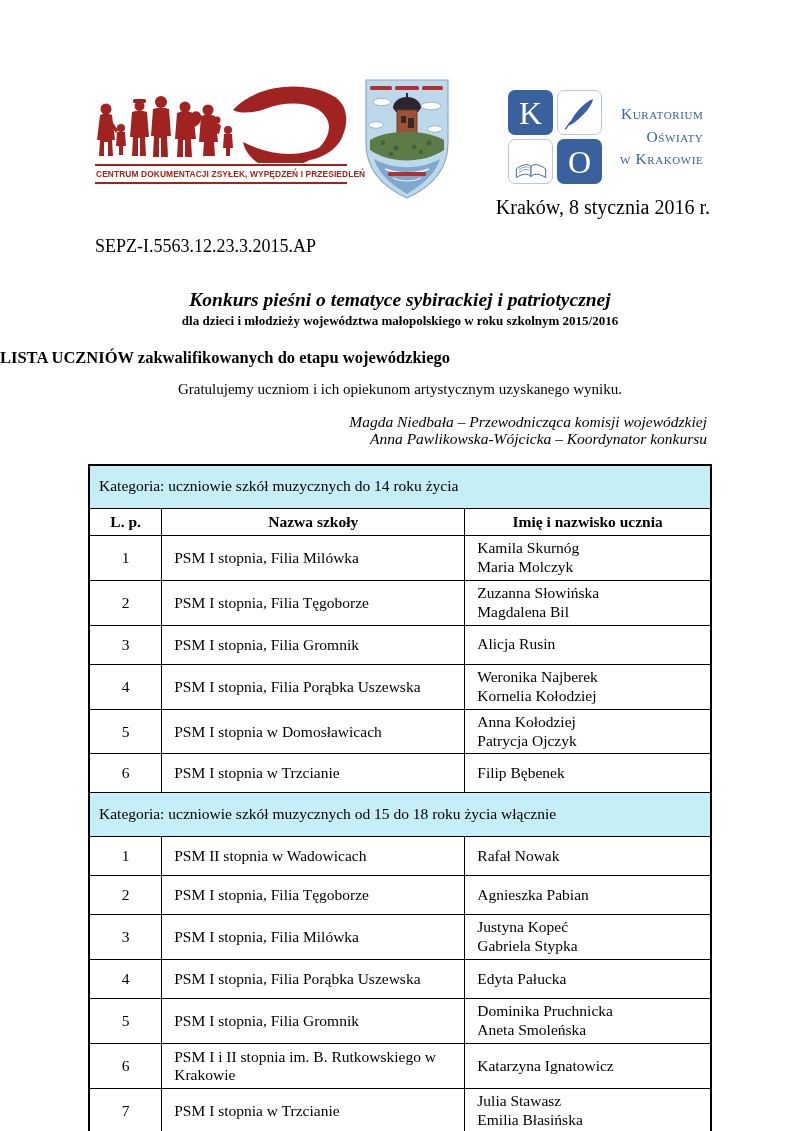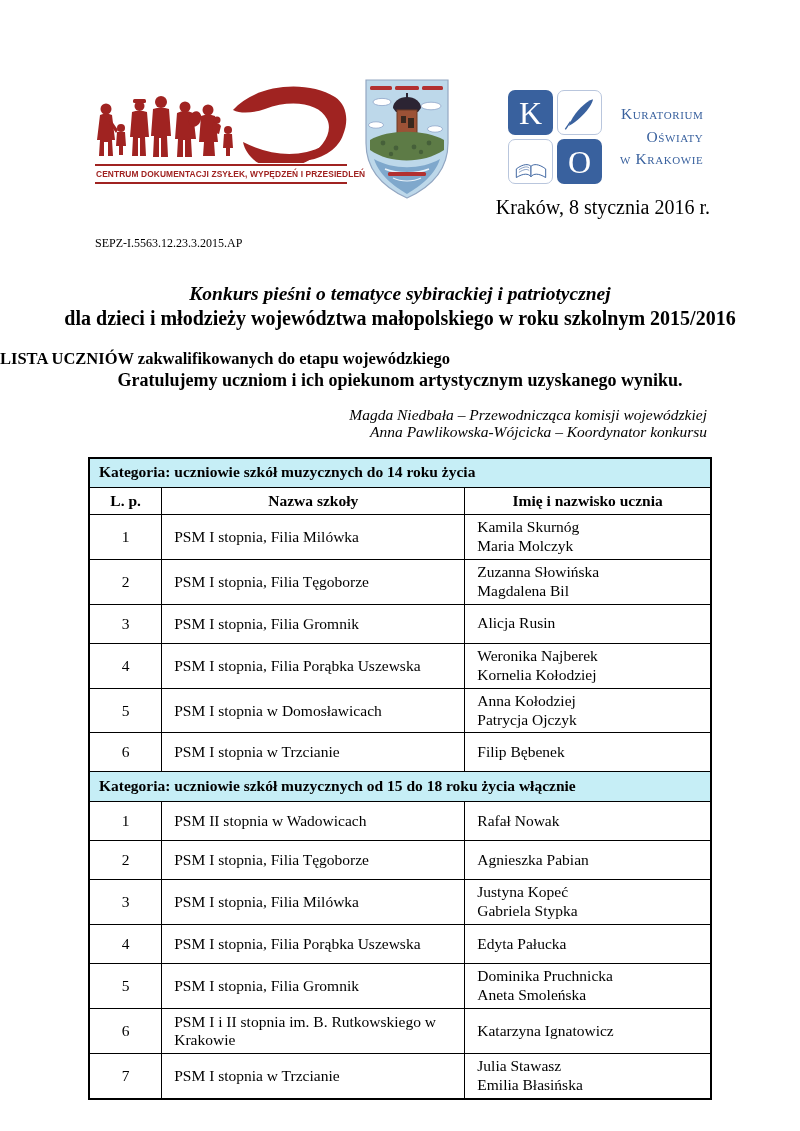--- a/index.html
+++ b/index.html
@@ -32,33 +32,33 @@
   .ko-sq{border-radius:7px;display:flex;align-items:center;justify-content:center;}
   .ko-sq.filled{background:var(--blue);color:#fff;font-size:32px;line-height:1;font-family:"Liberation Serif",serif;}
   .ko-sq.outline{background:#fff;border:1px solid #b9c6dd;}
   .ko-text{
     margin-left:18px;color:var(--blue);
     font-variant:small-caps;font-size:15.5px;line-height:1.45;
     text-align:right;letter-spacing:.6px;white-space:nowrap;
   }
   .date-line{position:absolute;top:196px;right:90px;font-size:20px;}
   
-  .reference{margin:14px 0 0 95px;font-size:12px;}
+  .reference{margin:14px 0 0 95px;font-size:18px;}
   .title{margin-top:32px;text-align:center;font-size:19.5px;font-weight:bold;font-style:italic;}
-  .subtitle{margin-top:2px;text-align:center;font-size:20px;font-weight:bold;}
+  .subtitle{margin-top:2px;text-align:center;font-size:13px;font-weight:bold;}
   .list-heading{margin-top:19px;text-align:left;font-size:16.5px;font-weight:bold;}
-  .congrats{margin-top:1px;text-align:center;font-size:18px;font-weight:bold;}
+  .congrats{margin-top:13px;text-align:center;font-size:15px;font-weight:normal;}
   .signatures{margin:15px 93px 16px 0;text-align:right;font-style:italic;font-size:15.5px;line-height:1.12;}
   
   .table-wrap{margin:11px 88px 0 88px;}
   table{width:100%;border-collapse:collapse;border:2px solid #000;font-size:15.5px;}
   td,th{border:1px solid #000;vertical-align:middle;}
   tr.cat td{
-    background:var(--cat-bg);font-weight:bold;
-    padding:4px 9px 5px;height:30px;
+    background:var(--cat-bg);font-weight:normal;
+    padding:4px 9px 5px;height:44px;
   }
   tr.cols th{font-weight:bold;text-align:center;height:22px;padding:4px 6px;font-size:15.5px;}
   td.lp{text-align:center;}
   td.school{padding:4px 12px;}
   td.students{padding:3px 12px;line-height:1.22;}
   tr.row td{height:39px;}
 </style>
 </head>
 <body>
 

